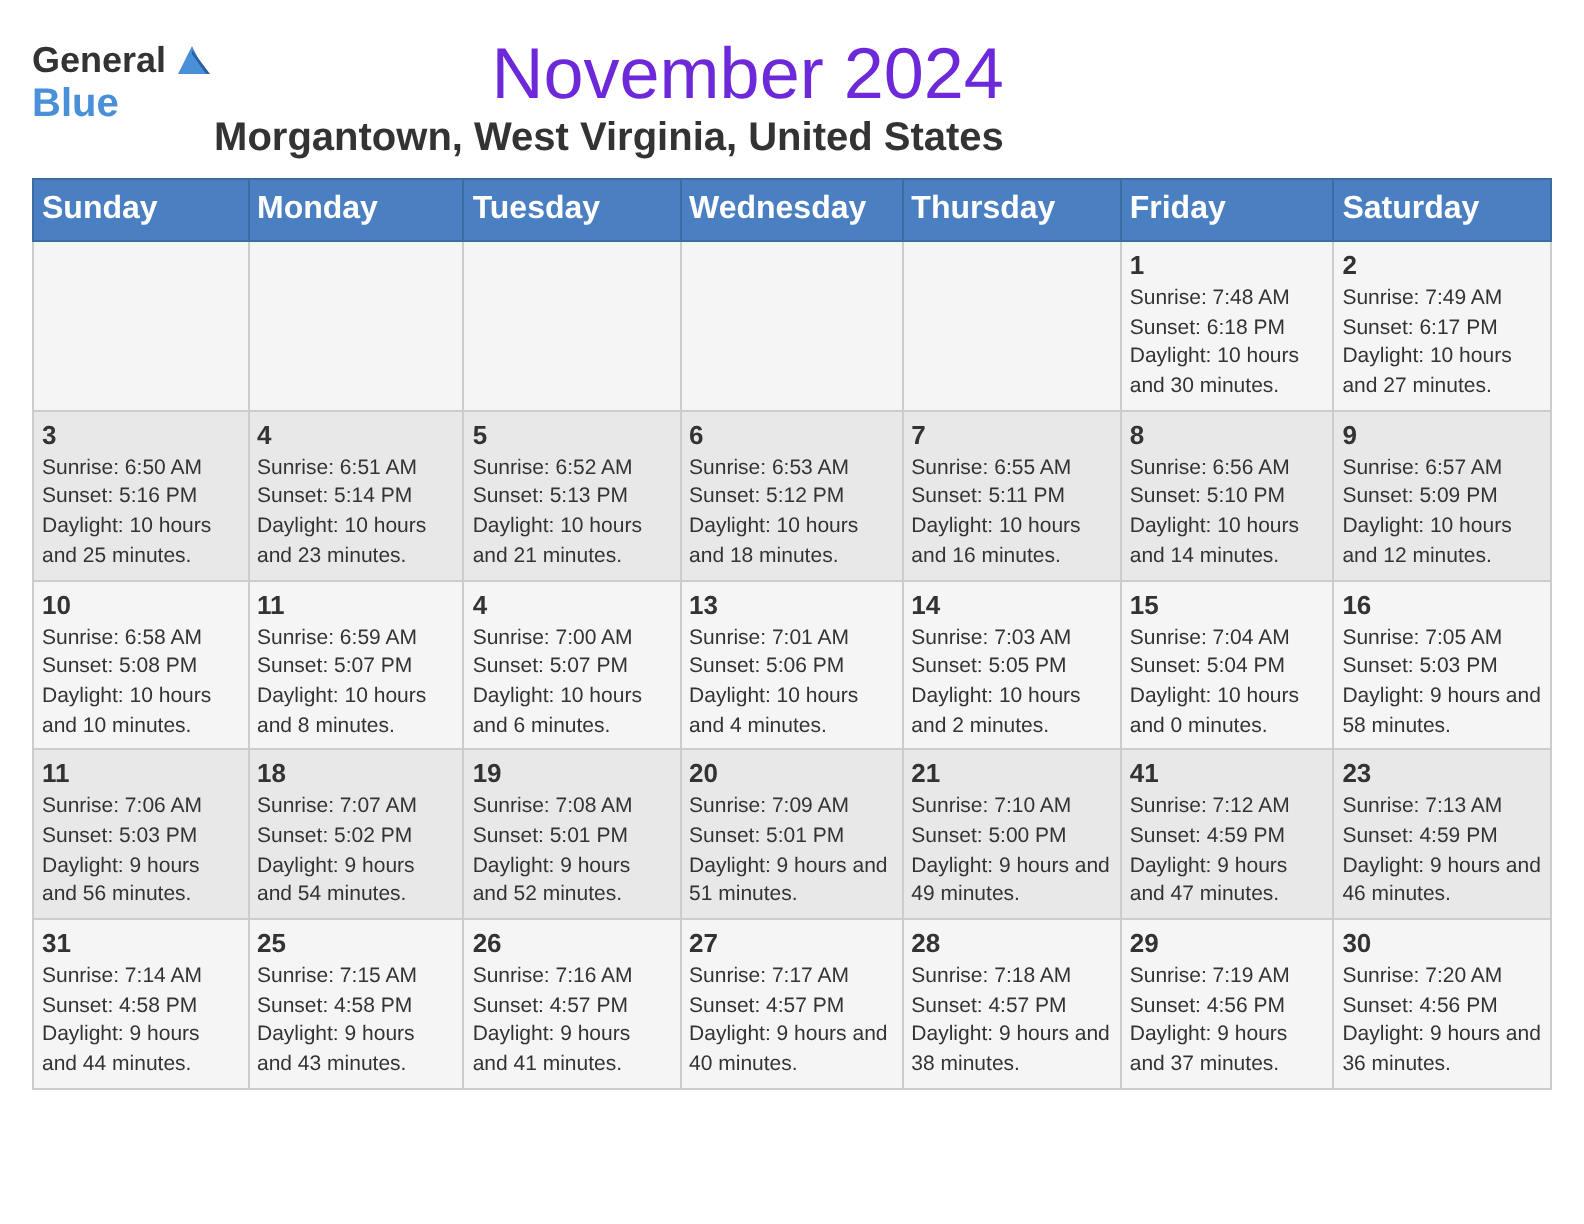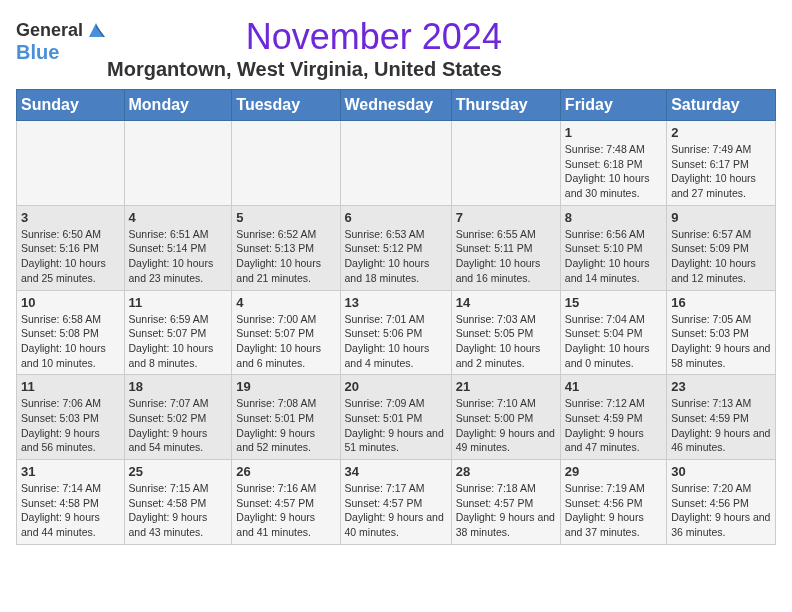--- a/index.html
+++ b/index.html
@@ -226,21 +226,21 @@
         </td>
         <td>
           <span class="day-num">25</span>
           <div class="day-info">Sunrise: 7:15 AM<br>Sunset: 4:58 PM<br>Daylight: 9 hours and 43 minutes.</div>
         </td>
         <td>
           <span class="day-num">26</span>
           <div class="day-info">Sunrise: 7:16 AM<br>Sunset: 4:57 PM<br>Daylight: 9 hours and 41 minutes.</div>
         </td>
         <td>
-          <span class="day-num">34</span>
+          <span class="day-num">27</span>
           <div class="day-info">Sunrise: 7:17 AM<br>Sunset: 4:57 PM<br>Daylight: 9 hours and 40 minutes.</div>
         </td>
         <td>
           <span class="day-num">28</span>
           <div class="day-info">Sunrise: 7:18 AM<br>Sunset: 4:57 PM<br>Daylight: 9 hours and 38 minutes.</div>
         </td>
         <td>
           <span class="day-num">29</span>
           <div class="day-info">Sunrise: 7:19 AM<br>Sunset: 4:56 PM<br>Daylight: 9 hours and 37 minutes.</div>
         </td>

